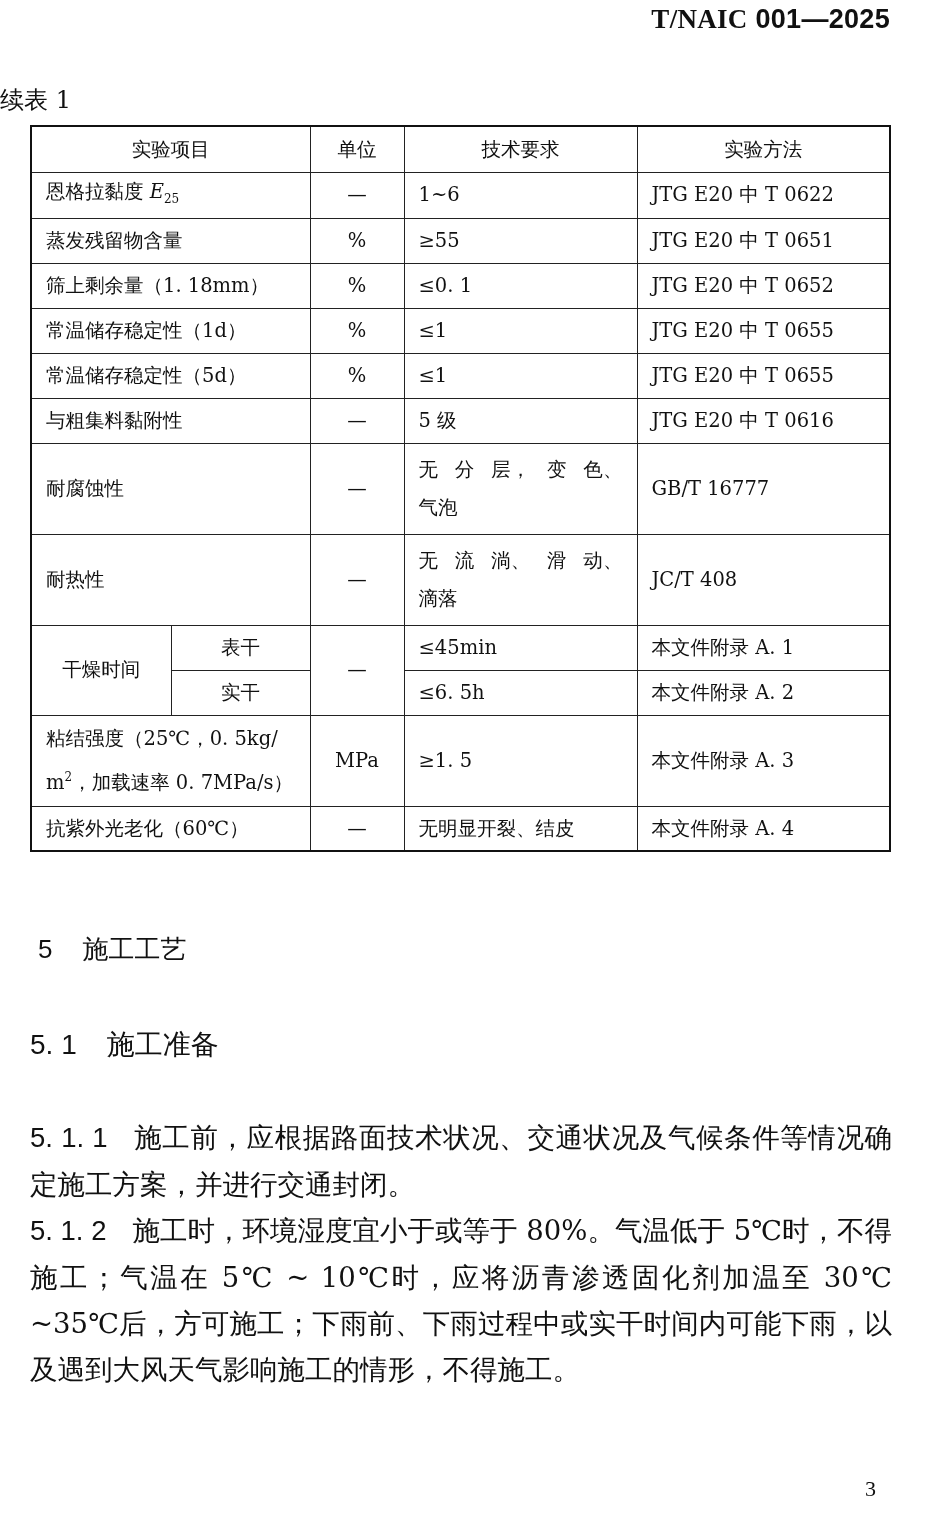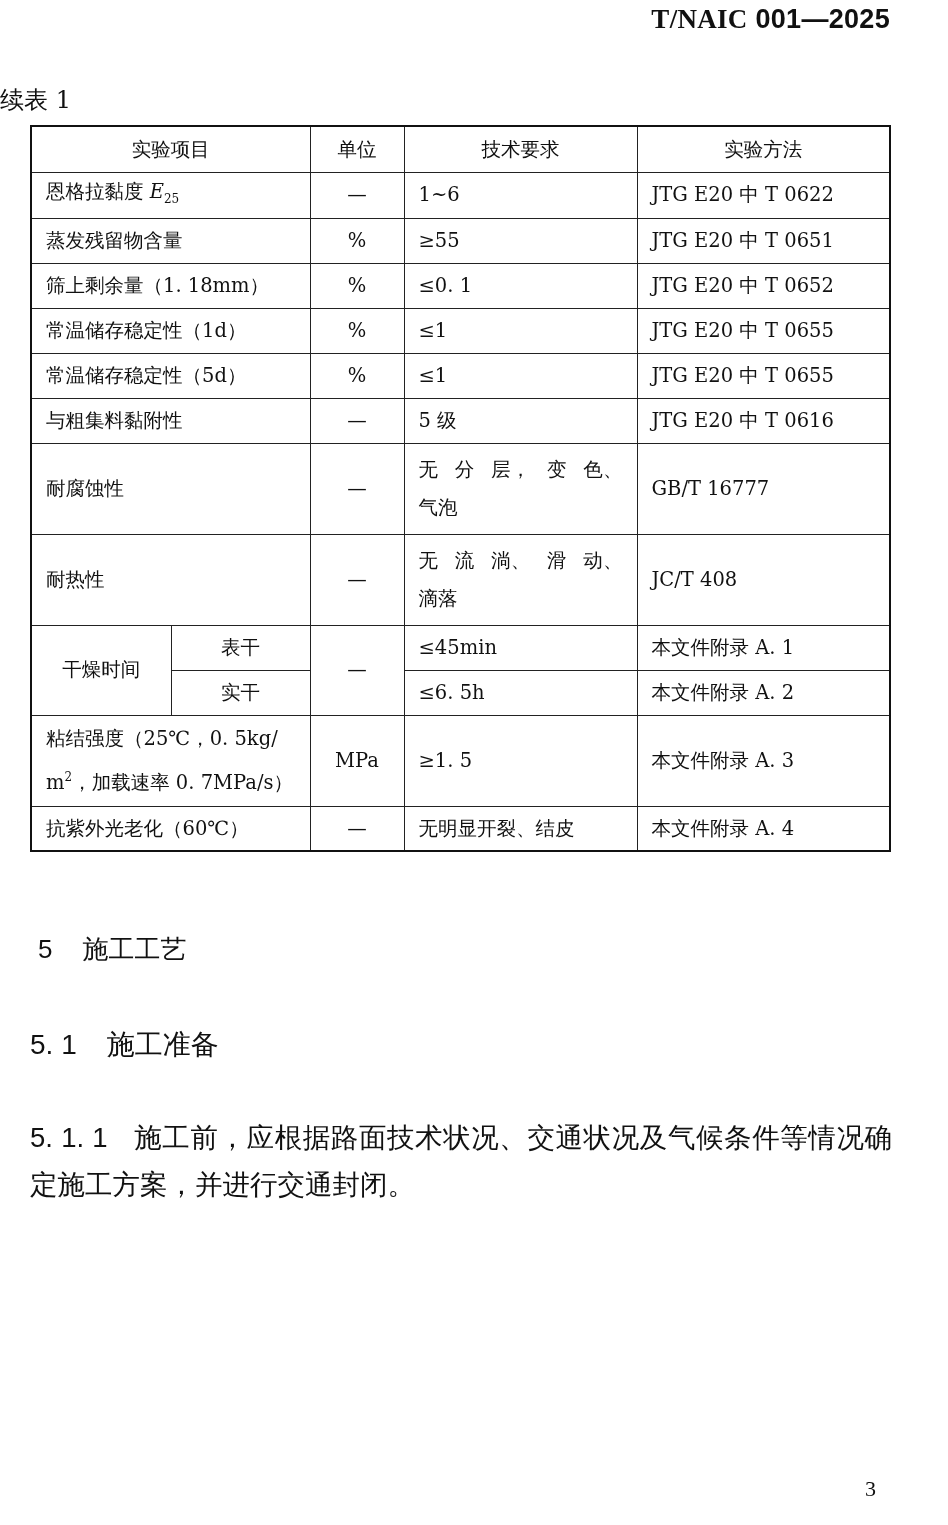--- a/index.html
+++ b/index.html
@@ -149,15 +149,16 @@
   </tr>
 </tbody>
   </table>
 
 <div class="section-h1"><span class="secnum">5</span><span>施工工艺</span></div>
 
 <div class="section-h2"><span class="secnum">5. 1</span><span>施工准备</span></div>
 
 <div class="paras">
   <p><span class="clause">5. 1. 1</span><span>施工前，应根据路面技术状况、交通状况及气候条件等情况确定施工方案，并进行交通封闭。</span></p>
+  <p><span class="clause">5. 1. 2</span><span>施工时，环境湿度宜小于或等于 80%。气温低于 5℃时，不得施工；气温在 5℃ ~ 10℃时，应将沥青渗透固化剂加温至 30℃ ~35℃后，方可施工；下雨前、下雨过程中或实干时间内可能下雨，以及遇到大风天气影响施工的情形，不得施工。</span></p>
 </div>
 
 <div class="page-num">3</div>
 
 </body></html>

